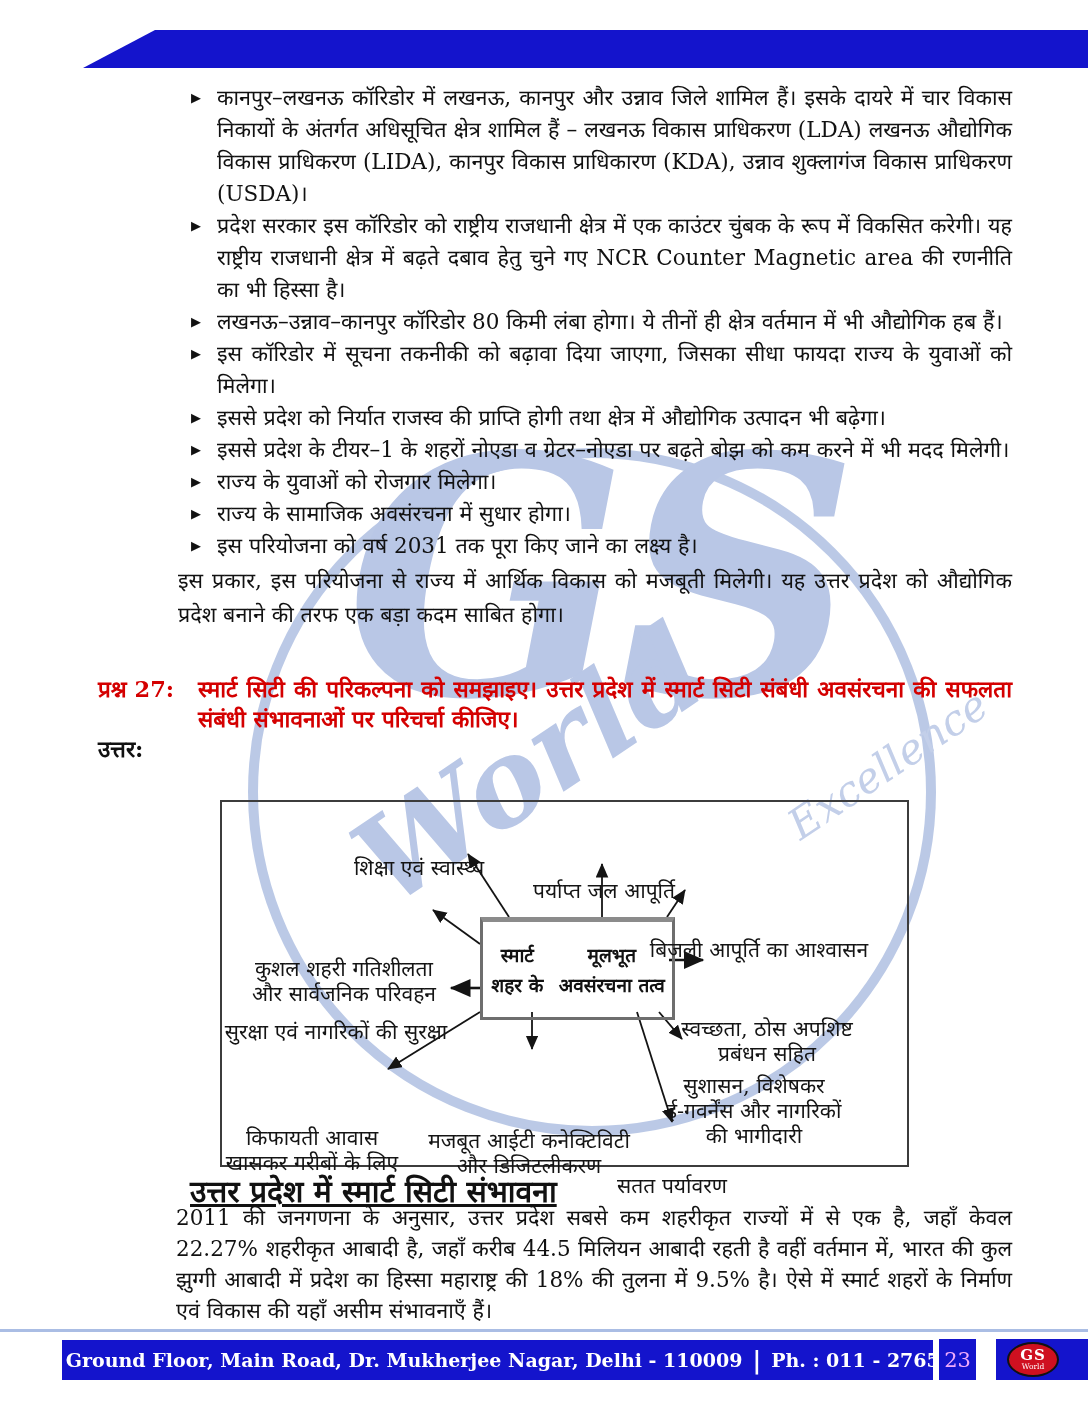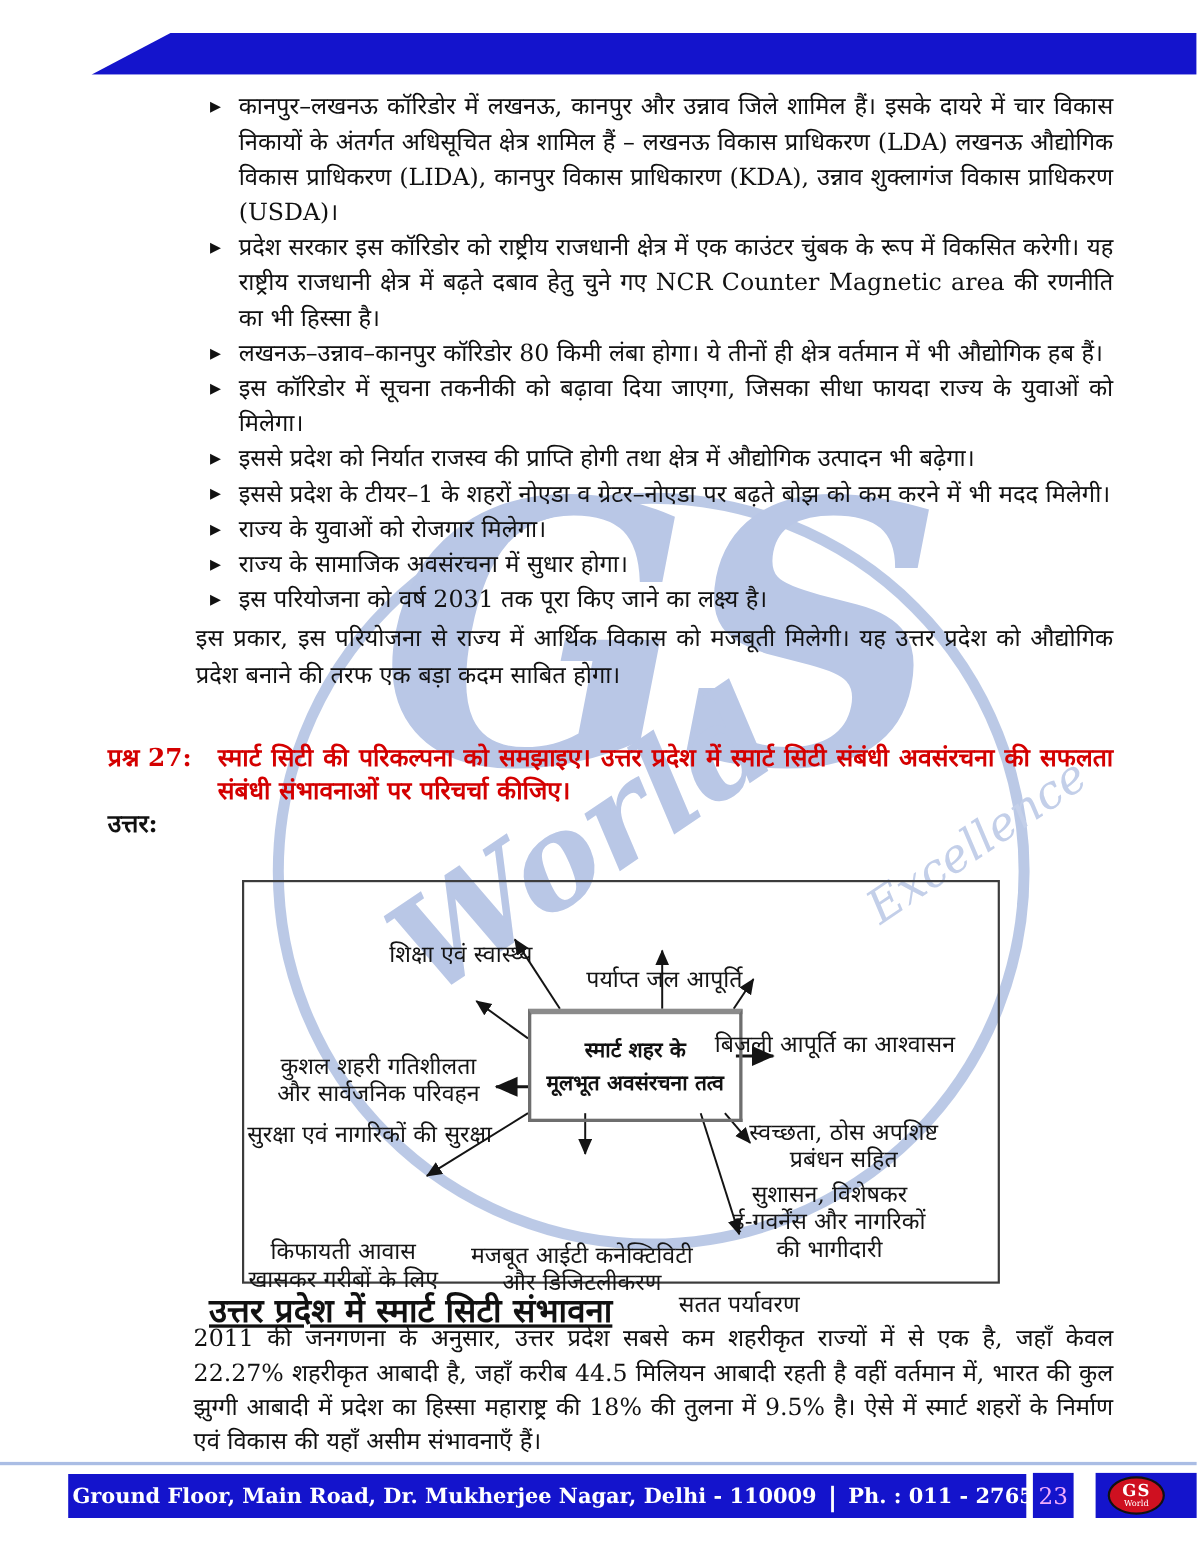--- a/index.html
+++ b/index.html
@@ -55,21 +55,21 @@
   .a-row{top:734px;font-size:22.5px;line-height:31px;}
   
   .diagram{
     position:absolute;z-index:1;left:220px;top:800px;width:685px;height:363px;
     border:2px solid #3c3c3c;background:transparent;
   }
   .diagram svg{position:absolute;left:0;top:0;}
   .center-box{
     position:absolute;left:258px;top:115px;width:189px;height:95px;
     border:3px solid #6e6e6e;border-top:5px solid #8b8b8b;
-    display:flex;flex-direction:column;justify-content:center;align-items:center;
+    display:flex;flex-direction:row;justify-content:center;align-items:center;
     font-size:19px;font-weight:bold;line-height:30px;text-align:center;
     background:transparent;
   }
   .dlabel{
     position:absolute;transform:translate(-50%,-50%);
     font-size:21px;line-height:25px;text-align:center;white-space:nowrap;
     color:#141414;
     margin-top:44px;
   }
   

